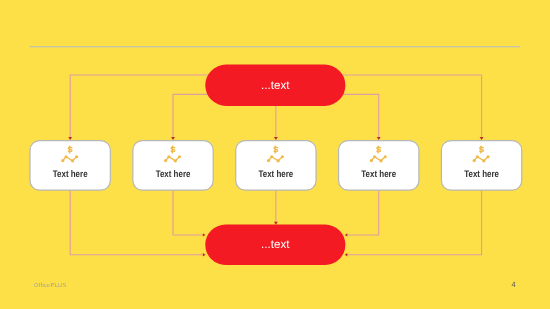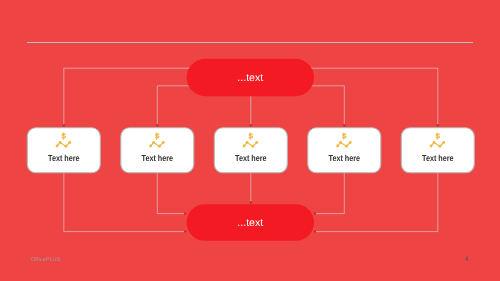--- a/index.html
+++ b/index.html
@@ -1,20 +1,20 @@
 <!DOCTYPE html>
 <html><head>
 <meta charset="utf-8">
 <title>Process Diagram Slide</title>
 <style>
   html,body{margin:0;padding:0;}
   *{-webkit-font-smoothing:antialiased;text-rendering:geometricPrecision;}
   body{width:500px;height:281px;background:#ffffff;overflow:hidden;
        font-family:"Liberation Sans",sans-serif;position:relative;}
-  #slide{position:absolute;left:0;top:0;width:500px;height:281px;background:#ef4444;
+  #slide{position:absolute;left:0;top:0;width:500px;height:281px;background:#fde047;
      filter:opacity(1);}
   svg.layer{position:absolute;left:0;top:0;width:500px;height:281px;}
   .hdr-rule{position:absolute;left:27.2px;top:42.3px;width:446px;height:1px;
      background:#b9bcc0;}
   .footer-logo{font-size:5.3px;letter-spacing:.2px;fill:#a0a0a0;
      font-family:"Liberation Sans",sans-serif;}
   .page-num{font-size:6.8px;fill:#595959;font-family:"Liberation Sans",sans-serif;}
   .pill-label{fill:#ffffff;font-size:10.6px;font-family:"Liberation Sans",sans-serif;
      text-anchor:middle;dominant-baseline:middle;}
   .box-label{fill:#333333;font-size:8.7px;font-weight:bold;

